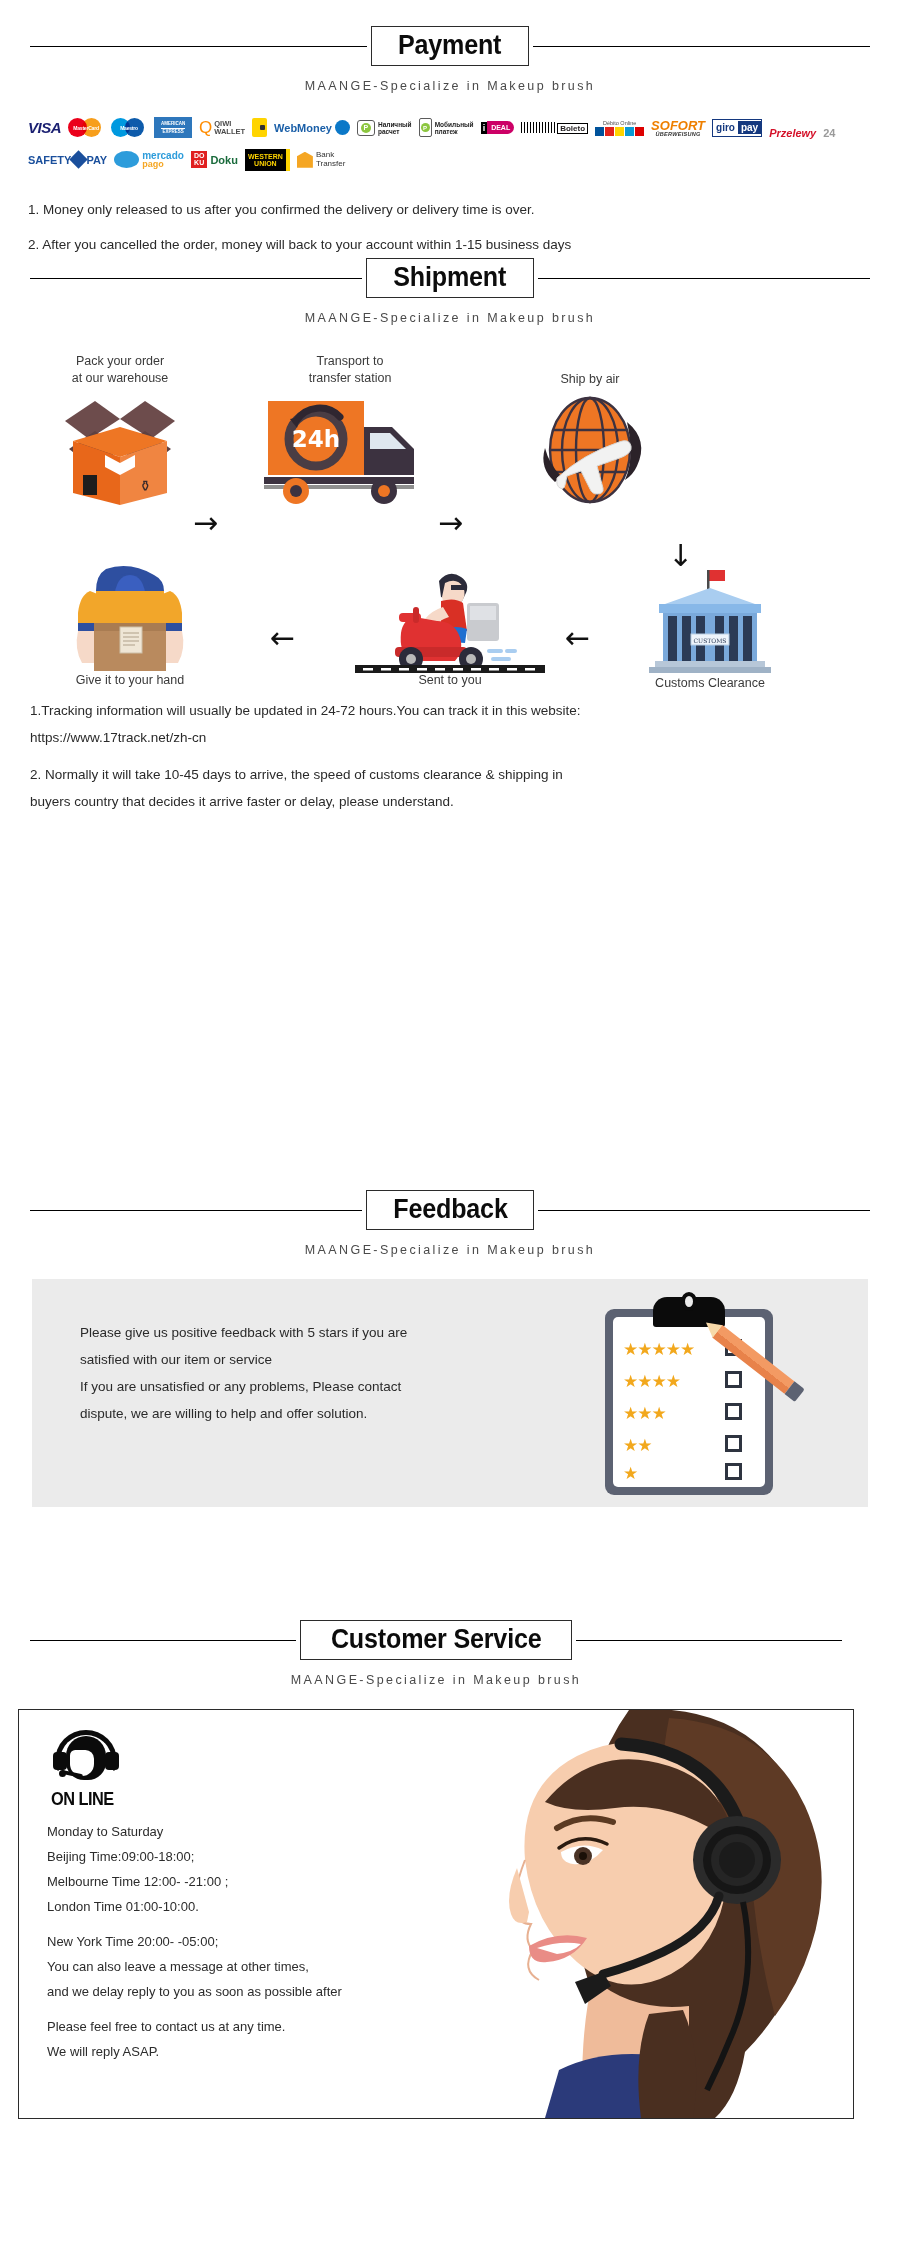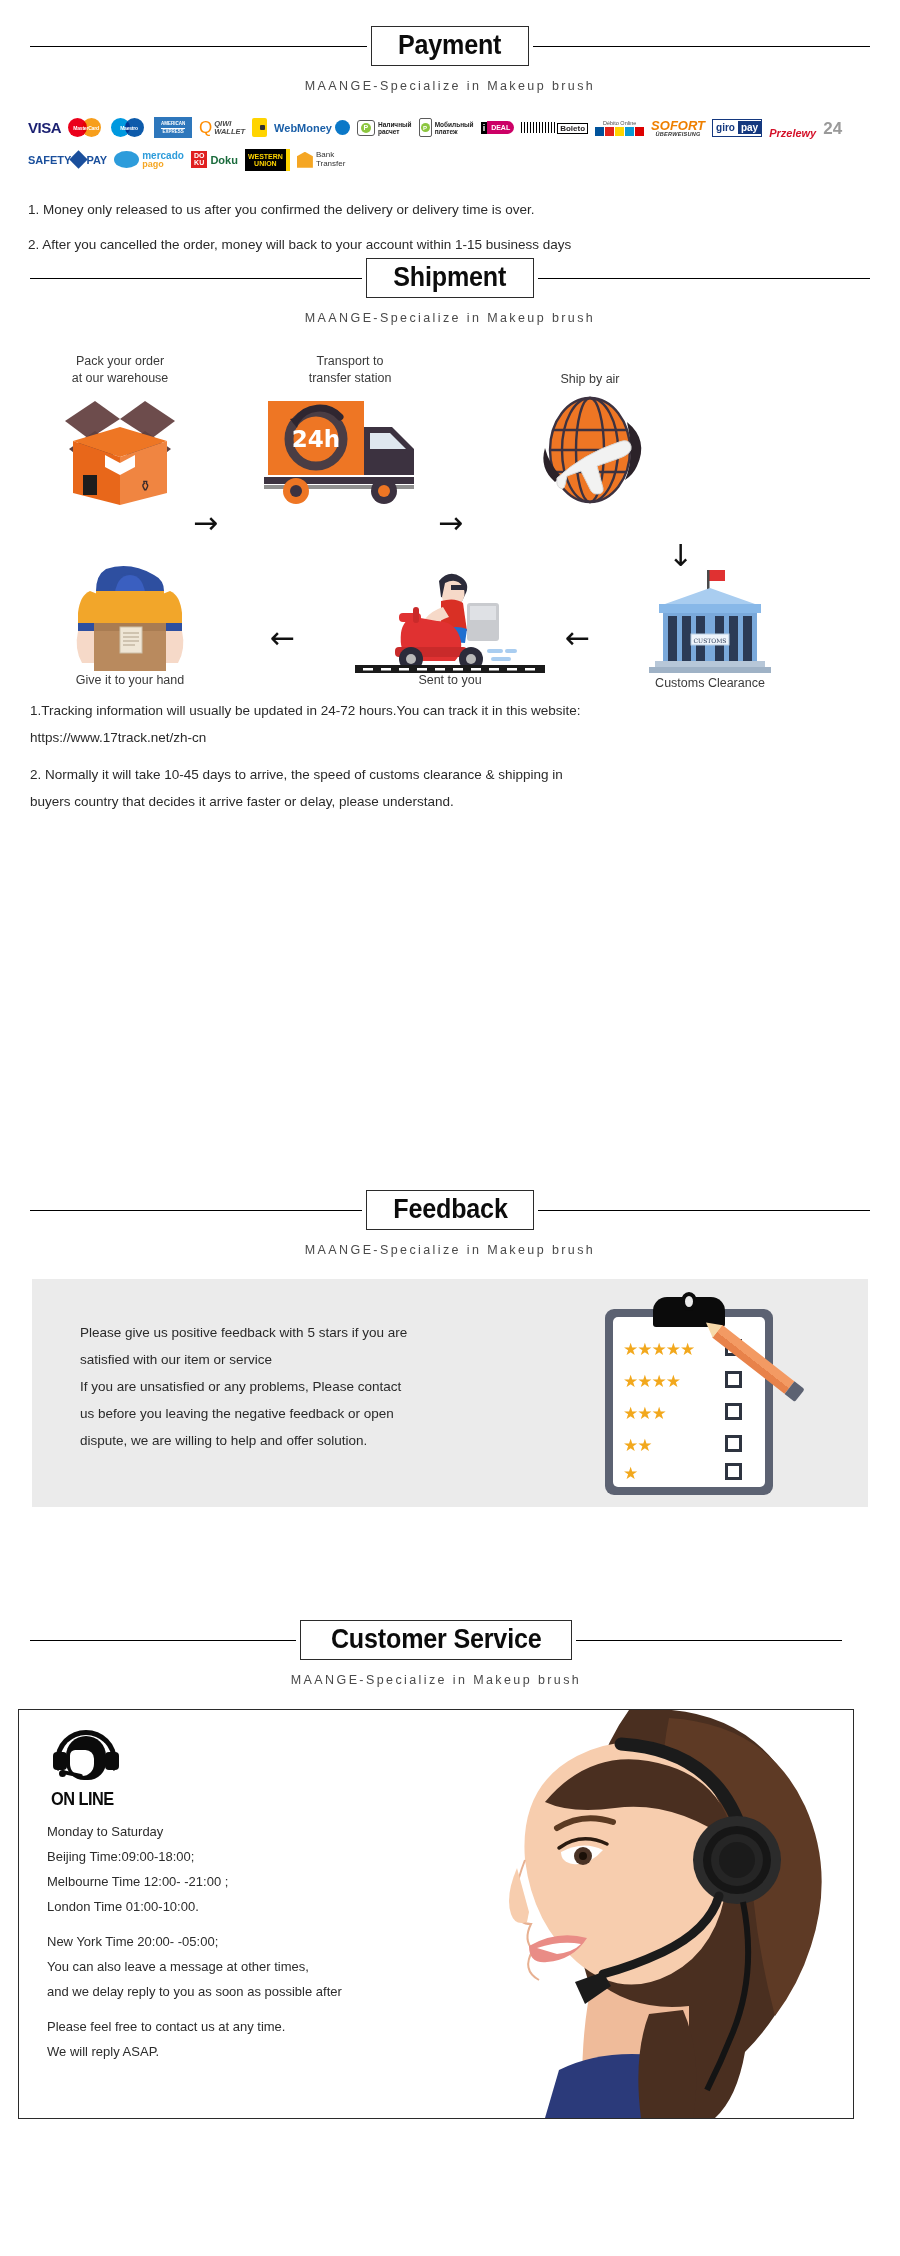--- a/index.html
+++ b/index.html
@@ -80,39 +80,39 @@
   .logo {
     display: flex;
     align-items: center;
     justify-content: center;
     height: 22px;
     font-family: "Liberation Sans", sans-serif;
     font-weight: bold;
     white-space: nowrap;
     flex: 0 0 auto;
   }
-  .lg-visa { color:#1a1f71; font-size:15px; letter-spacing:-0.5px; }
+  .lg-visa { color:#1a1f71; font-size:15px; font-style:italic; letter-spacing:-0.5px; }
   .lg-circles { position:relative; width:36px; height:21px; }
   .lg-circles i { position:absolute; top:1px; width:19px; height:19px; border-radius:50%; display:block;}
   .lg-circles i.a { left:0; background:#eb001b; }
   .lg-circles i.b { left:14px; background:#f79e1b; mix-blend-mode:multiply; }
   .lg-circles i.c { left:0; background:#0099df; }
   .lg-circles i.d { left:14px; background:#0d5bab; mix-blend-mode:multiply;}
   .lg-circles em {
     position:absolute; left:0; top:0; width:36px; height:21px;
     display:flex; align-items:center; justify-content:center;
     font-size:5px; font-style:normal; font-weight:bold; color:#fff; z-index:3;
     letter-spacing:-0.2px;
   }
   .lg-amex { background:#2e77bc; color:#fff; font-size:4.5px; padding:4px 3px; width:38px; height:21px;
              line-height:1.25; text-align:center; display:flex; flex-direction:column; justify-content:center;}
   .lg-amex b { display:block; border-bottom:1px solid #fff; padding-bottom:1px;}
   .lg-qiwi { color:#ff8c00; font-size:7.5px; line-height:1.05; display:flex; align-items:center; gap:2px; }
   .lg-qiwi .q { font-size:17px; font-weight:normal; color:#ff8c00; }
-  .lg-qiwi .t { color:#4a4a4a; text-align:left;font-style:italic; }
+  .lg-qiwi .t { color:#4a4a4a; text-align:left; }
   .lg-wallet { width:15px; height:19px; background:#ffd400; border-radius:2px; position:relative; }
   .lg-wallet:after{content:"";position:absolute;right:2px;top:7px;width:5px;height:5px;background:#333;border-radius:1px;}
   .lg-webmoney { color:#1a5fa8; font-size:11px; display:flex; align-items:center; gap:3px;}
   .lg-webmoney .dot { width:15px;height:15px;border-radius:50%;background:#0b78c8; }
   .lg-cash { display:flex; align-items:center; gap:3px; }
   .lg-cash .coin { width:18px;height:16px;border-radius:3px;background:#fff;border:1.6px solid #5b5b5b;
                    display:flex;align-items:center;justify-content:center;}
   .lg-cash .coin b{width:10px;height:10px;border-radius:50%;background:#8cc63f;color:#fff;font-size:7px;
                    display:flex;align-items:center;justify-content:center;}
   .lg-cash .tx { font-size:6.5px; color:#222; line-height:1.1; text-align:left;}
@@ -133,21 +133,21 @@
   .lg-debito .ttl { font-size:5.5px; color:#4a4a4a; font-weight:normal;}
   .lg-debito .sq { display:flex; gap:1px;}
   .lg-debito .sq i { width:9px;height:9px;display:block;}
   .lg-sofort { display:flex;flex-direction:column;align-items:center;line-height:1;}
   .lg-sofort .a{color:#ee7f00;font-size:13px;font-style:italic;}
   .lg-sofort .b{color:#333;font-size:5.5px;font-style:italic;letter-spacing:0.3px;}
   .lg-giro { border:1px solid #14387f; display:flex; height:18px;}
   .lg-giro .g{color:#14387f;font-size:10px;padding:1px 3px;background:#fff;}
   .lg-giro .p{color:#fff;background:#14387f;font-size:10px;padding:1px 3px;}
   .lg-przelewy { display:flex;align-items:flex-end; color:#d4122a; font-size:11px; font-style:italic;}
-  .lg-przelewy em{color:#9a9a9a;font-size:17px;font-style:normal;padding-left:7px;}
+  .lg-przelewy em{color:#9a9a9a;font-size:11px;font-style:normal;padding-left:7px;}
   .lg-safety { color:#1a4f9c; font-size:11px; display:flex; align-items:center; gap:1px;}
   .lg-safety .dia{width:13px;height:13px;background:#1a4f9c;transform:rotate(45deg);display:inline-block;}
   .lg-mercado { display:flex; align-items:center; gap:3px;}
   .lg-mercado .hands{width:25px;height:17px;border-radius:50%;background:#2d9cdb;}
   .lg-mercado .tx{color:#2d9cdb;font-size:10px;line-height:0.95;text-align:left;}
   .lg-mercado .tx em{color:#f5a623;font-size:9px;font-style:normal;display:block;}
   .lg-doku { display:flex;align-items:center;gap:3px;}
   .lg-doku .sq{background:#e02020;color:#fff;font-size:7px;padding:2px 3px;line-height:0.95;text-align:center;}
   .lg-doku .tx{color:#1a6b3c;font-size:11px;}
   .lg-wu { background:#000; color:#ffd400; font-size:7px; line-height:1; padding:2px 3px; text-align:center;
@@ -525,21 +525,20 @@
     </div>
     <div class="rule right"></div>
   </div>
   <div class="sec-sub">MAANGE-Specialize in Makeup brush</div>
 
   <div class="fb-box">
     <div class="fb-text">
       <div>Please give us  positive feedback with 5 stars if you are</div>
       <div>satisfied with our item or service</div>
       <div>If you are unsatisfied or any problems, Please contact</div>
-      <div>us before you leaving the negative feedback or open</div>
       <div>dispute, we are willing to help and offer solution.</div>
     </div>
 
     <div class="clipboard">
       <div class="cb-body">
         <div class="cb-paper">
 
           <div class="cb-stars" style="left:10px; top:22px;">★★★★★</div>
           <div class="cb-check" style="left:112px; top:22px;"></div>
           <div class="cb-tick" style="left:116px; top:22px;">✔</div>

